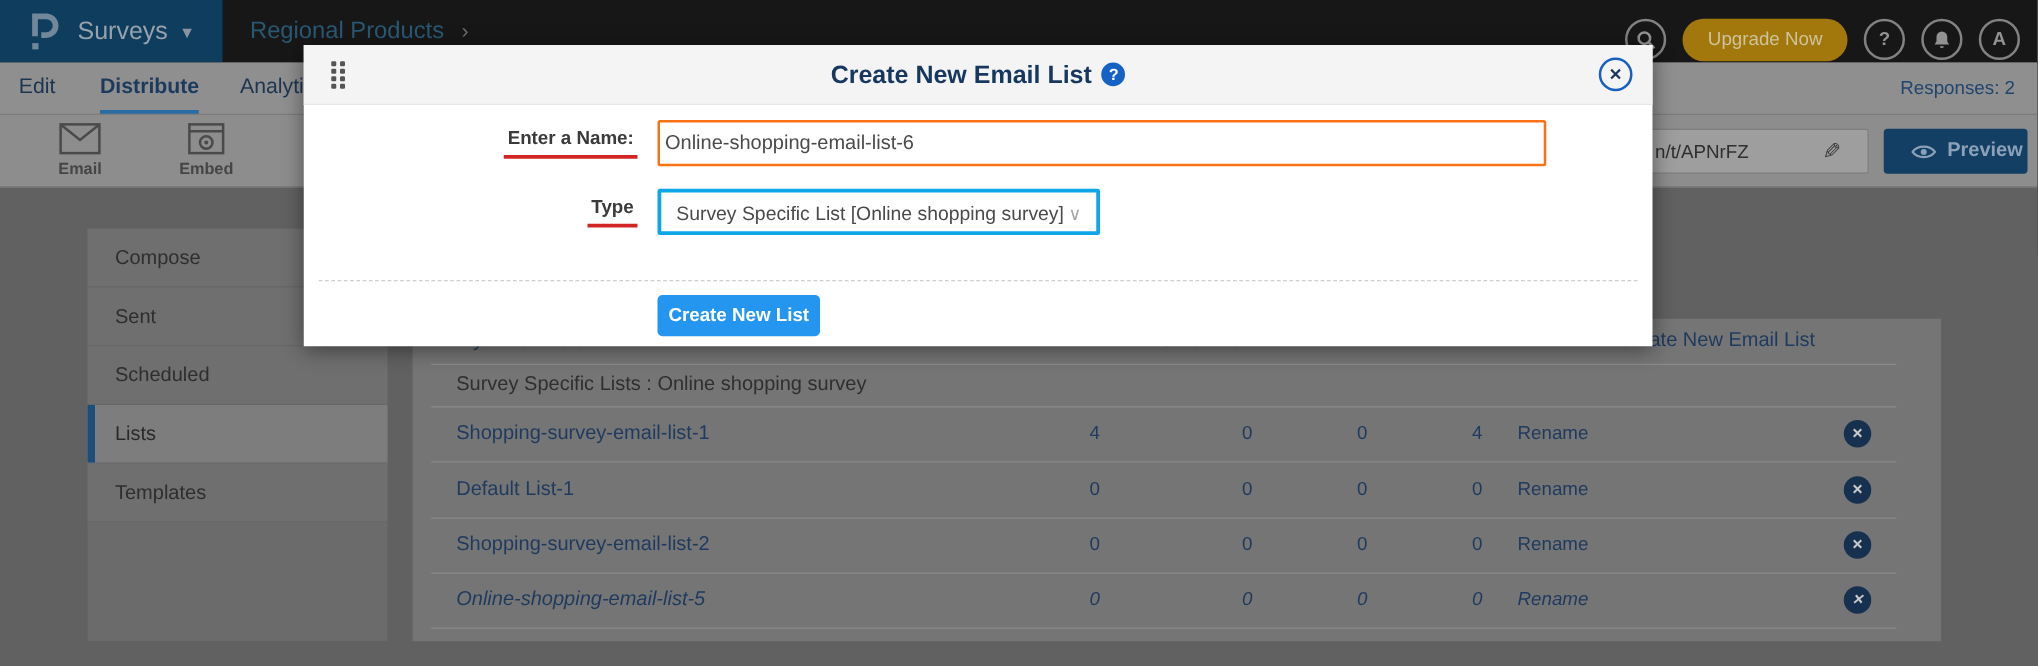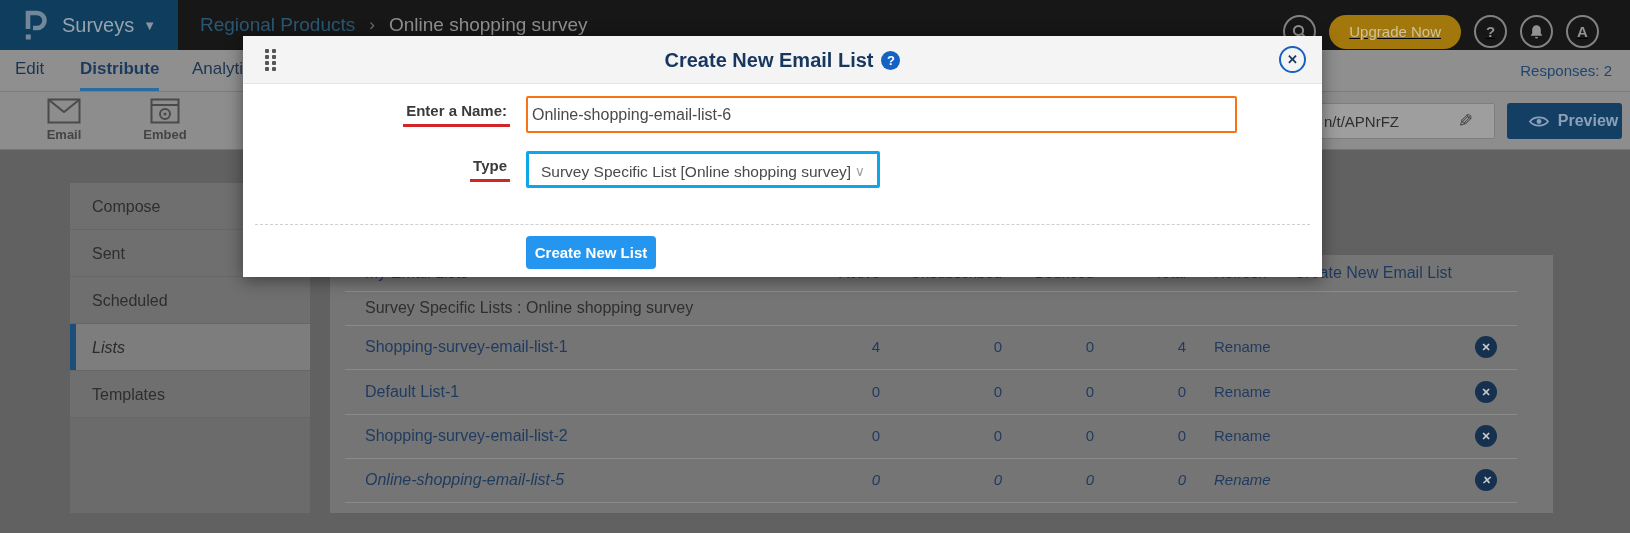--- a/index.html
+++ b/index.html
@@ -9,21 +9,21 @@
   
   .topbar { position:absolute; left:0; top:0; width:1630px; height:50px; background:#171717; }
   .logo-block { position:absolute; left:0; top:0; width:178px; height:50px; background:#0e3d5e; display:flex; align-items:center; }
   .qp-logo { margin-left:22px; width:26px; height:34px; }
   .surveys-menu { display:flex; align-items:center; gap:9px; margin-left:14px; color:#97a2ac; font-size:20px; cursor:pointer; }
   .caret { font-size:13px; color:#8a94a0; }
   .breadcrumb { position:absolute; left:200px; top:0; height:50px; display:flex; align-items:center; gap:14px; font-size:19px; }
   .crumb-parent { color:#2a5874; }
   .crumb-sep { color:#6f6f6f; font-size:17px; }
   .crumb-current { color:#8f8f8f; }
-  .topbar-right { position:absolute; right:31px; top:0; height:63px; display:flex; align-items:center; gap:13px;text-decoration:underline; }
+  .topbar-right { position:absolute; right:14px; top:0; height:63px; display:flex; align-items:center; gap:13px; }
   .round-icon { width:33px; height:33px; border:2px solid #828282; border-radius:50%; display:flex; align-items:center; justify-content:center; color:#929292; font-size:15px; font-weight:bold; cursor:pointer; }
   .upgrade-btn { height:34px; padding:0 20px; border-radius:17px; background:#a2770c; color:#cdc49c; font-size:15px; display:flex; align-items:center; cursor:pointer; }
 
   
   .tabbar { position:absolute; left:0; top:50px; width:1630px; height:42px; background:#8f8f8f; border-bottom:1px solid #7c7c7c; }
   .tab { position:absolute; top:0; height:41px; line-height:38px; font-size:17px; color:#1d3450; cursor:pointer; }
   .tab-edit { left:15px; }
   .tab-distribute { left:80px; border-bottom:3px solid #2a6ba3; font-weight:bold; color:#1c3a5e; }
   .tab-analytics { left:192px; }
   .responses { position:absolute; right:18px; top:0; height:41px; line-height:41px; font-size:15px; color:#20456e; }
@@ -34,21 +34,21 @@
   .tool svg { display:block; margin:0 auto; }
   .tool-label { font-size:13px; margin-top:3px; color:#454545; }
   .tool-email { left:24px; } .tool-embed { left:125px; }
   .url-field { position:absolute; left:1255px; top:11px; width:240px; height:36px; background:#9e9e9e; border:1px solid #7e7e7e; border-radius:2px; color:#2f2f2f; font-size:15px; padding:0 34px 0 68px; font-family:"Liberation Sans",sans-serif; }
   .pencil-icon { position:absolute; left:1458px; top:18px; font-size:18px; color:#3a3a3a; transform:scaleX(-1); cursor:pointer; }
   .preview-btn { position:absolute; left:1507px; top:11px; width:115px; height:36px; background:#123f63; border-radius:3px; color:#8ca0b8; font-size:16px; font-weight:bold; display:flex; align-items:center; justify-content:center; gap:9px; cursor:pointer;padding-left:18px; }
 
   
   .sidebar { position:absolute; left:70px; top:183px; width:240px; height:330px; background:#6b6b6b; }
   .side-item { position:relative; height:47px; line-height:47px; padding-left:22px; background:#6f6f6f; border-bottom:1px solid #676767; color:#2e2e2e; font-size:16px; cursor:pointer; }
-  .side-item.active { background:#7d7d7d; color:#2a2a2a;font-style:italic; }
+  .side-item.active { background:#7d7d7d; color:#2a2a2a; }
   .side-item.active::before { content:""; position:absolute; left:0; top:0; width:6px; height:100%; background:#1c4e79; }
 
   
   .panel { position:absolute; left:330px; top:255px; width:1223px; height:258px; background:#757575; }
   .sep { position:absolute; left:15px; width:1172px; height:1px; background:#8a8a8a; }
   .hcell, .cell { position:absolute; color:#1f3a5f; font-size:15px; }
   .row-band { position:absolute; left:0; width:100%; height:44px; line-height:44px; }
   .panel-title { position:absolute; left:35px; font-size:16px; color:#1f3a5f; }
   .colbox { text-align:right; width:120px; }
   .col-active { left:430px; } .col-unsub { left:552px; } .col-bounced { left:644px; } .col-total { left:736px; }
@@ -88,21 +88,20 @@
         <rect x="3.8" y="26.5" width="5" height="5" fill="#72879a"></rect>
       </svg>
       <div class="surveys-menu">
         <span>Surveys</span>
         <span class="caret">▼</span>
       </div>
     </div>
     <div class="breadcrumb">
       <span class="crumb-parent">Regional Products</span>
       <span class="crumb-sep">›</span>
-      <span class="crumb-current">Online shopping survey</span>
     </div>
     <div class="topbar-right">
       <div class="round-icon">
         <svg width="16" height="16" viewBox="0 0 16 16">
             <circle cx="6.5" cy="6.5" r="4.6" fill="none" stroke="#929292" stroke-width="2"></circle>
             <line x1="10" y1="10" x2="14.5" y2="14.5" stroke="#929292" stroke-width="2"></line>
           </svg>
       </div>
       <div class="upgrade-btn">Upgrade Now</div>
       <div class="round-icon">

